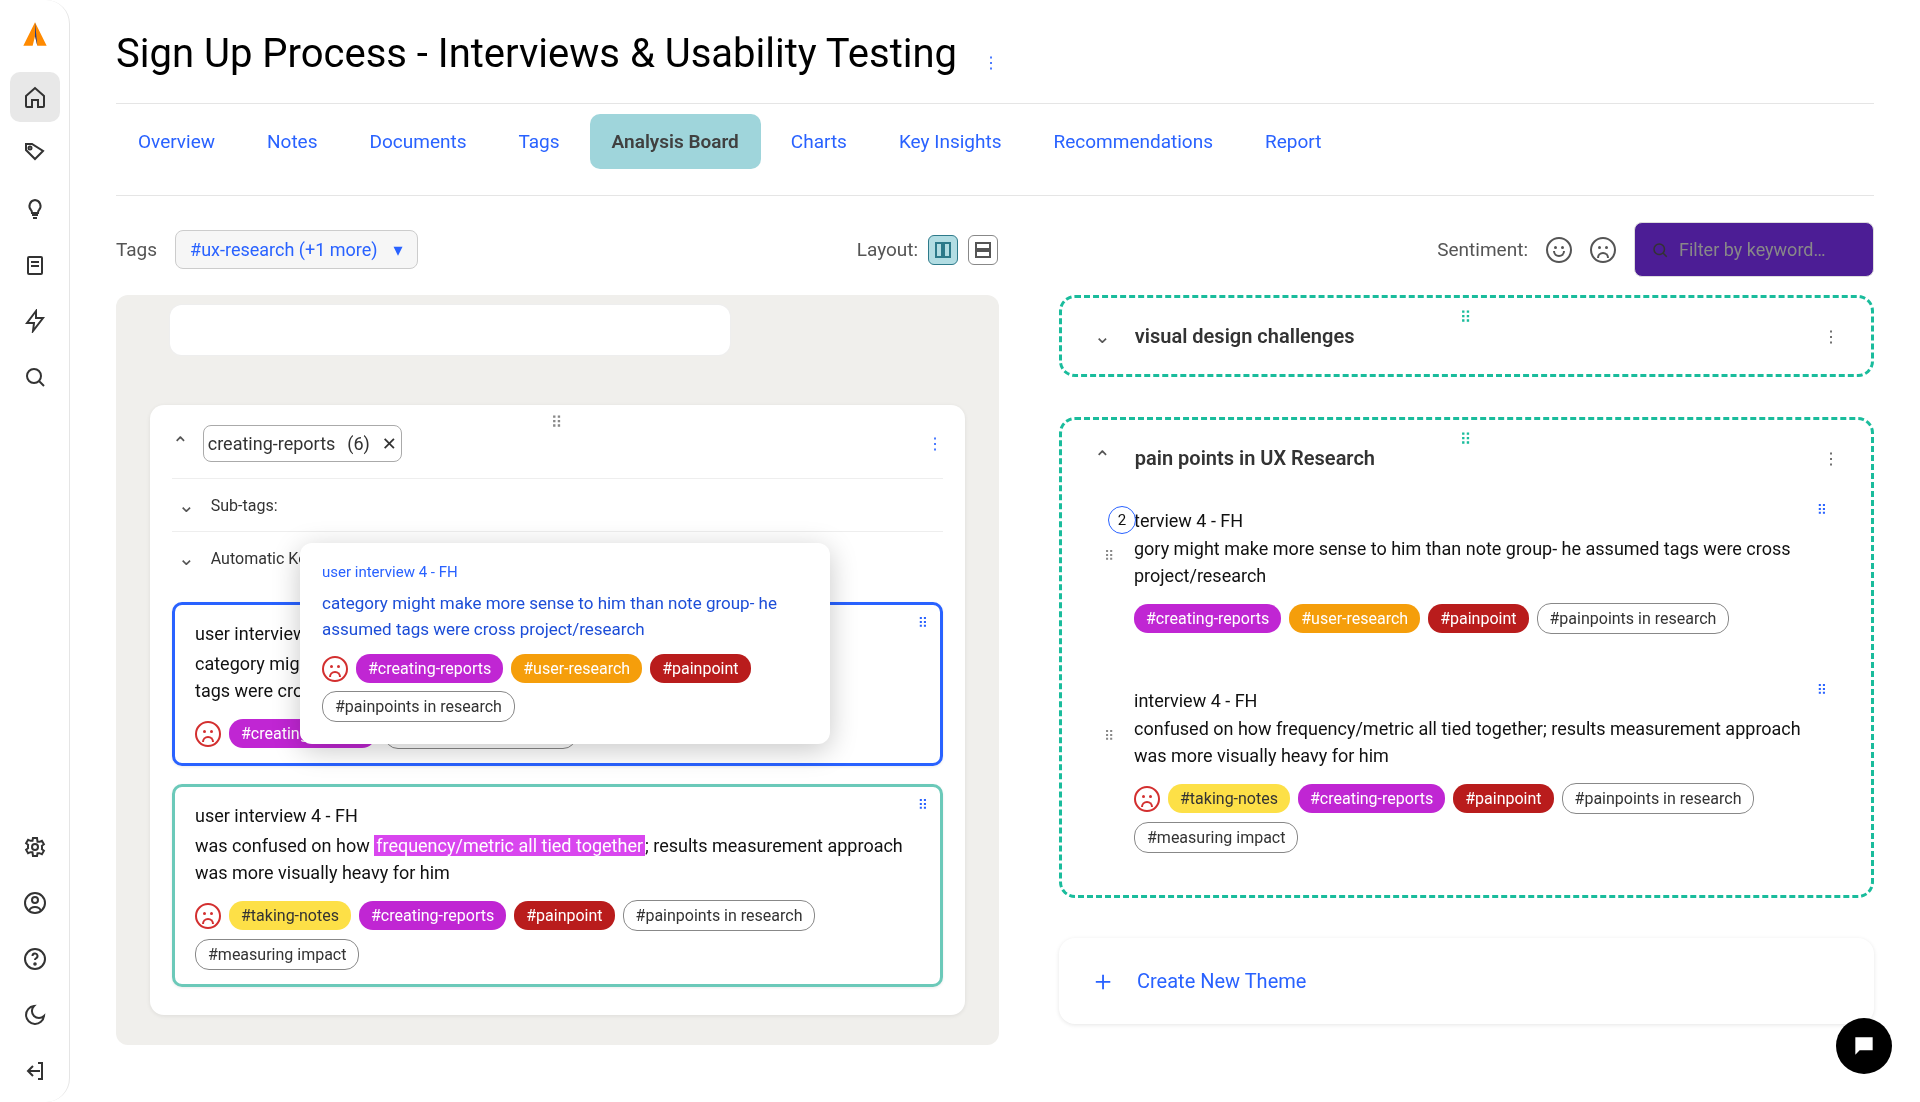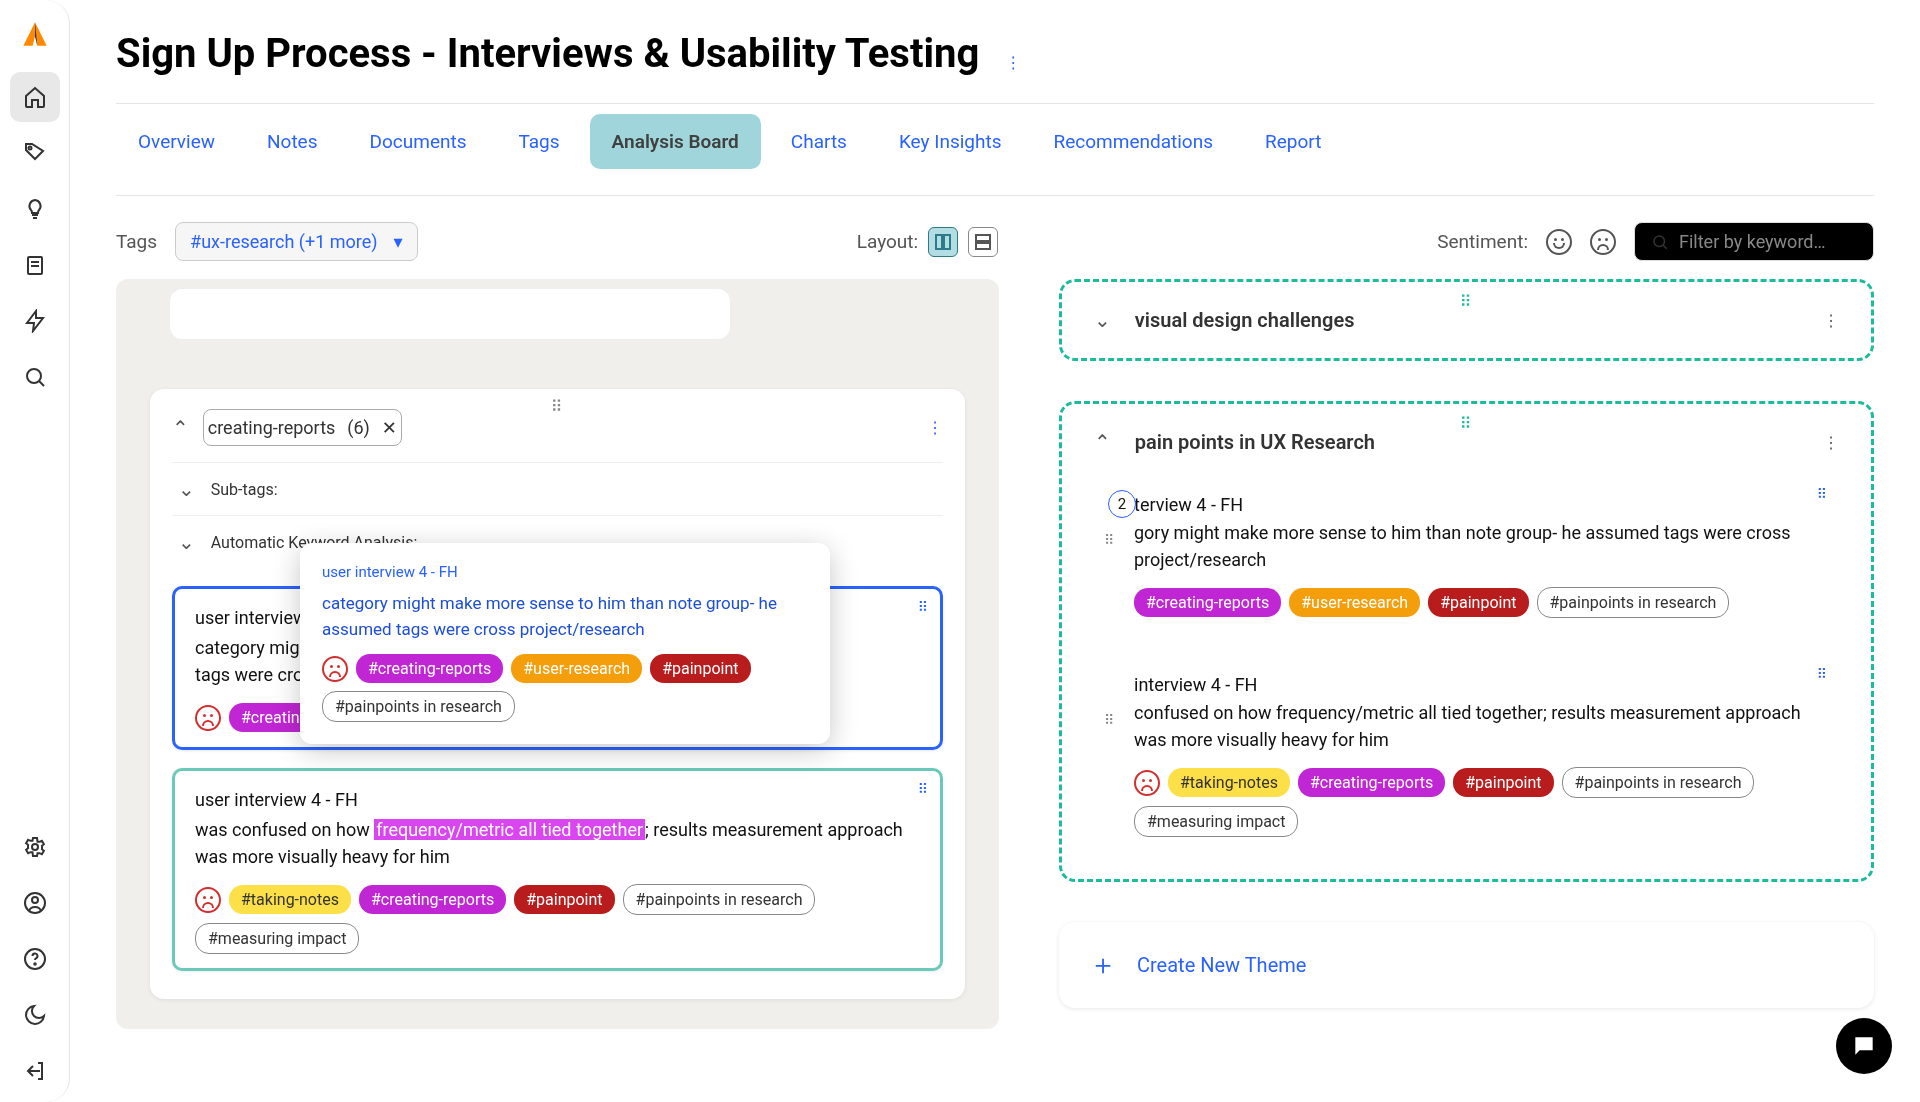--- a/index.html
+++ b/index.html
@@ -37,21 +37,21 @@
 .sidebar .icon-btn.active { background: #e8e8e8; }
 .sidebar .spacer { flex: 1; }
 .main {
   position: absolute;
   left: 70px; top: 0;
   width: 1850px; height: 1102px;
   padding: 30px 46px 0 46px;
 }
 .page-title {
   font-size: 40px;
-  font-weight: 700;
+  font-weight: 400;
   color: #000;
   display: inline-block;
 }
 .title-more {
   display: inline-block;
   margin-left: 22px;
   vertical-align: middle;
   color: #2962ff;
   cursor: pointer;
 }
@@ -95,23 +95,23 @@
   cursor: pointer;
 }
 .layout-btn.active { background: #b2dde3; border-color: #2d7a8a; }
 .toolbar .sentiment-group { display: flex; align-items: center; gap: 18px; margin-left: auto; }
 .face-icon { width: 26px; height: 26px; border: 2px solid #555; border-radius: 50%; position: relative; cursor: pointer;}
 .face-icon::before, .face-icon::after { content:''; position:absolute; width:3px;height:3px;background:#555;border-radius:50%; top:7px;}
 .face-icon::before{left:6px;} .face-icon::after{right:6px;}
 .face-smile .mouth{position:absolute;width:12px;height:6px;border:2px solid #555;border-top:none;border-radius:0 0 12px 12px;bottom:4px;left:5px;}
 .face-frown .mouth{position:absolute;width:12px;height:6px;border:2px solid #555;border-bottom:none;border-radius:12px 12px 0 0;bottom:3px;left:5px;}
 .search-box {
-  border: 1px solid #ddd; background:#000000;
+  border: 1px solid #ddd; background:#4c1d95;
   border-radius: 8px;
-  padding: 8px 16px;
+  padding: 16px 16px;
   color: #888;
   font-size: 18px;
   display: flex; align-items: center; gap: 10px;
   width: 240px;
 }
 
 .board {
   display: flex;
   gap: 60px;
   height: 750px;

